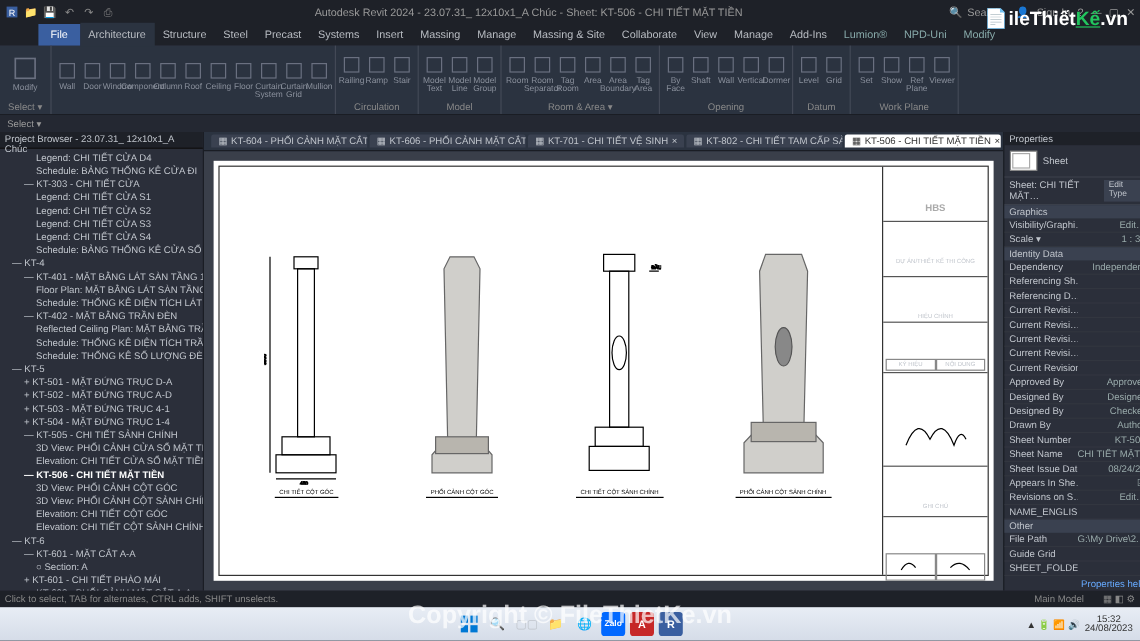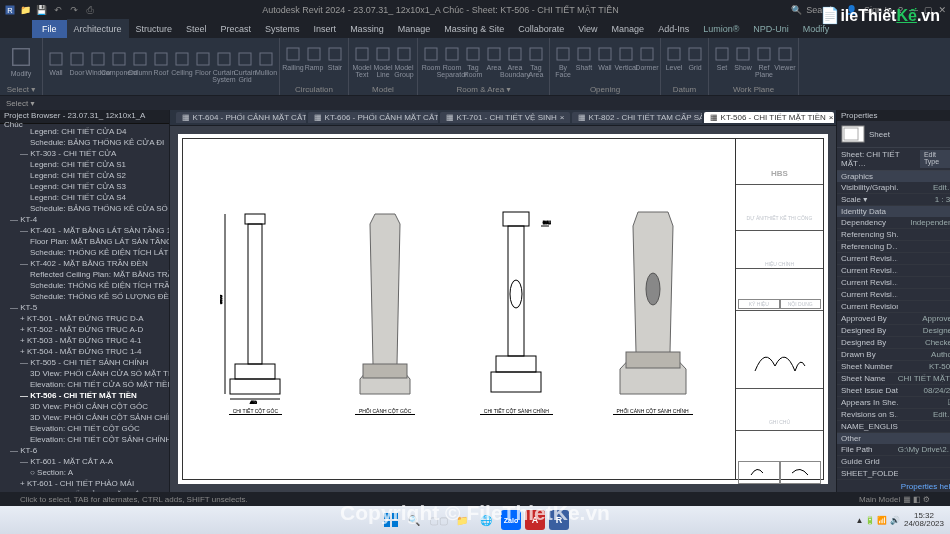--- a/index.html
+++ b/index.html
@@ -73,22 +73,22 @@
 .props .sheet-sel svg { width: 24px; height: 18px; }
 .props .type-row { display: flex; padding: 2px 4px; border-bottom: 1px solid #3a3f4a; }
 .props .type-row .btn { background: #3a4150; padding: 1px 4px; font-size: 7px; margin-left: auto; }
 .props .grp { background: #3a4150; padding: 1px 4px; font-size: 8px; }
 .props .prow { display: flex; padding: 1px 4px; border-bottom: 1px solid #32363f; }
 .props .prow .k { flex: 1; white-space: nowrap; overflow: hidden; }
 .props .prow .v { flex: 1; color: #9aa; white-space: nowrap; overflow: hidden; text-align: right; }
 .props .footer { margin-top: auto; padding: 2px 4px; text-align: right; color: #6af; font-size: 8px; }
 
 
-.statusbar { height: 14px; background: #1e2128; font-size: 8px; display: flex; align-items: center; padding: 0 20px; color: #888; }
-.statusbar .right { margin-left: auto; display: flex; gap: 3px; }
+.statusbar { height: 14px; background: #1e2128; font-size: 8px; display: flex; align-items: center; padding: 0 4px; color: #888; }
+.statusbar .right { margin-left: auto; display: flex; gap: 16px; }
 
 
 .taskbar { height: 28px; background: linear-gradient(#e8edf5,#d5dce8); display: flex; align-items: center; justify-content: center; gap: 4px; position: relative; }
 .taskbar .tray { position: absolute; right: 6px; display: flex; gap: 4px; align-items: center; font-size: 8px; color: #333; }
 .taskbar .tico { width: 20px; height: 20px; display: flex; align-items: center; justify-content: center; border-radius: 3px; }
 
 
 .wm1 { position: absolute; top: 6px; right: 10px; font-size: 16px; font-weight: bold; color: #fff; pointer-events: none; }
 .wm1 .b { color: #22c55e; text-decoration: underline; }
 .wm2 { position: absolute; left: 50%; top: 501px; transform: translateX(-50%); font-size: 21px; font-weight: bold; color: rgba(255,255,255,0.7); pointer-events: none; }

